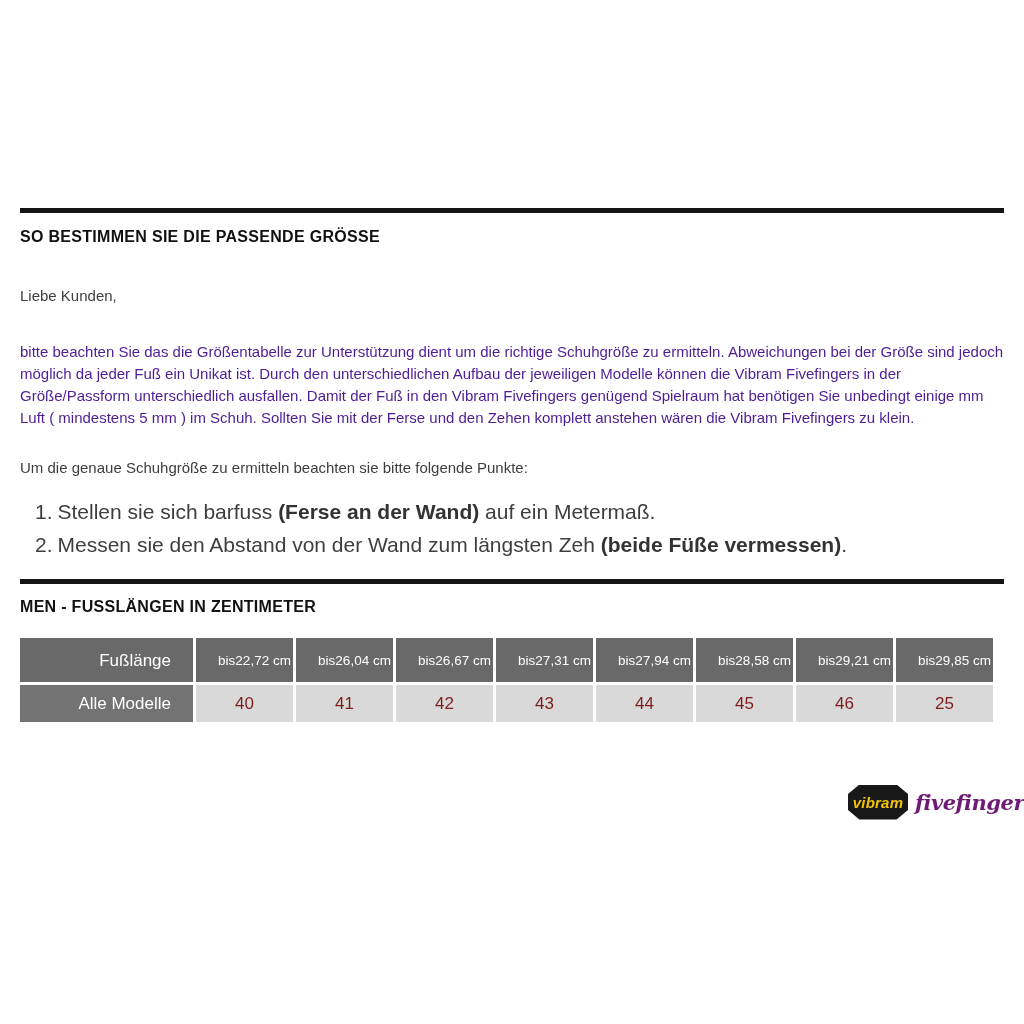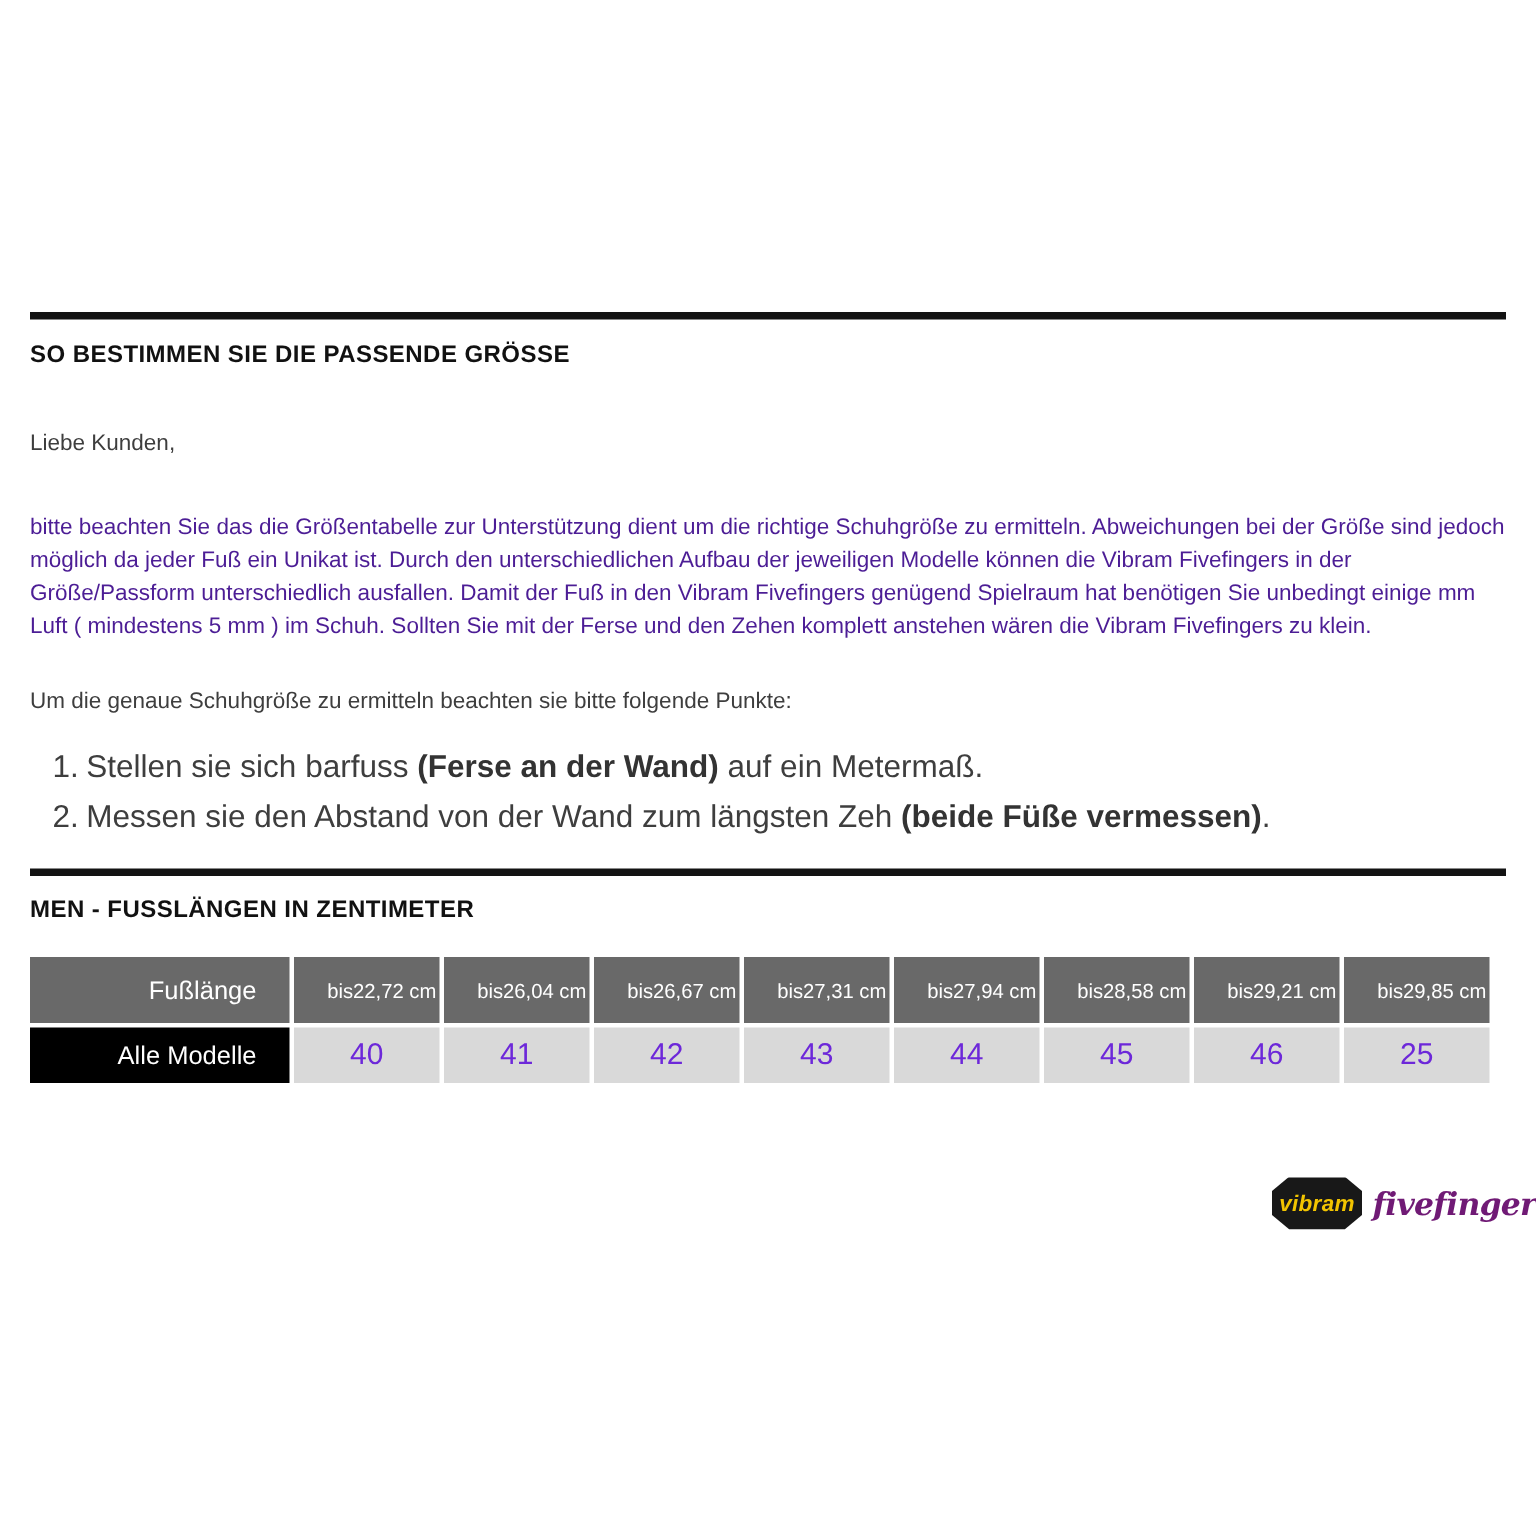--- a/index.html
+++ b/index.html
@@ -66,25 +66,25 @@
     height: 44px;
     flex-direction: row;
     padding-left: 20px;
   }
   .label-cell {
     justify-content: flex-end;
     padding-right: 22px;
     text-align: left;
     font-size: 17px;
   }
-  .row2-label { background: #000000; height: 37px; }
+  .row2-label { background: #737373; height: 37px; }
   .vcell {
     background: #d9d9d9;
-    color: #6d28d9;
-    font-size: 20px;
+    color: #7f1d1d;
+    font-size: 17px;
     height: 37px;
   }
 
   .logo {
     position: absolute;
     left: 848px; top: 784px;
     display: flex;
     align-items: center;
     height: 36px;
   }

